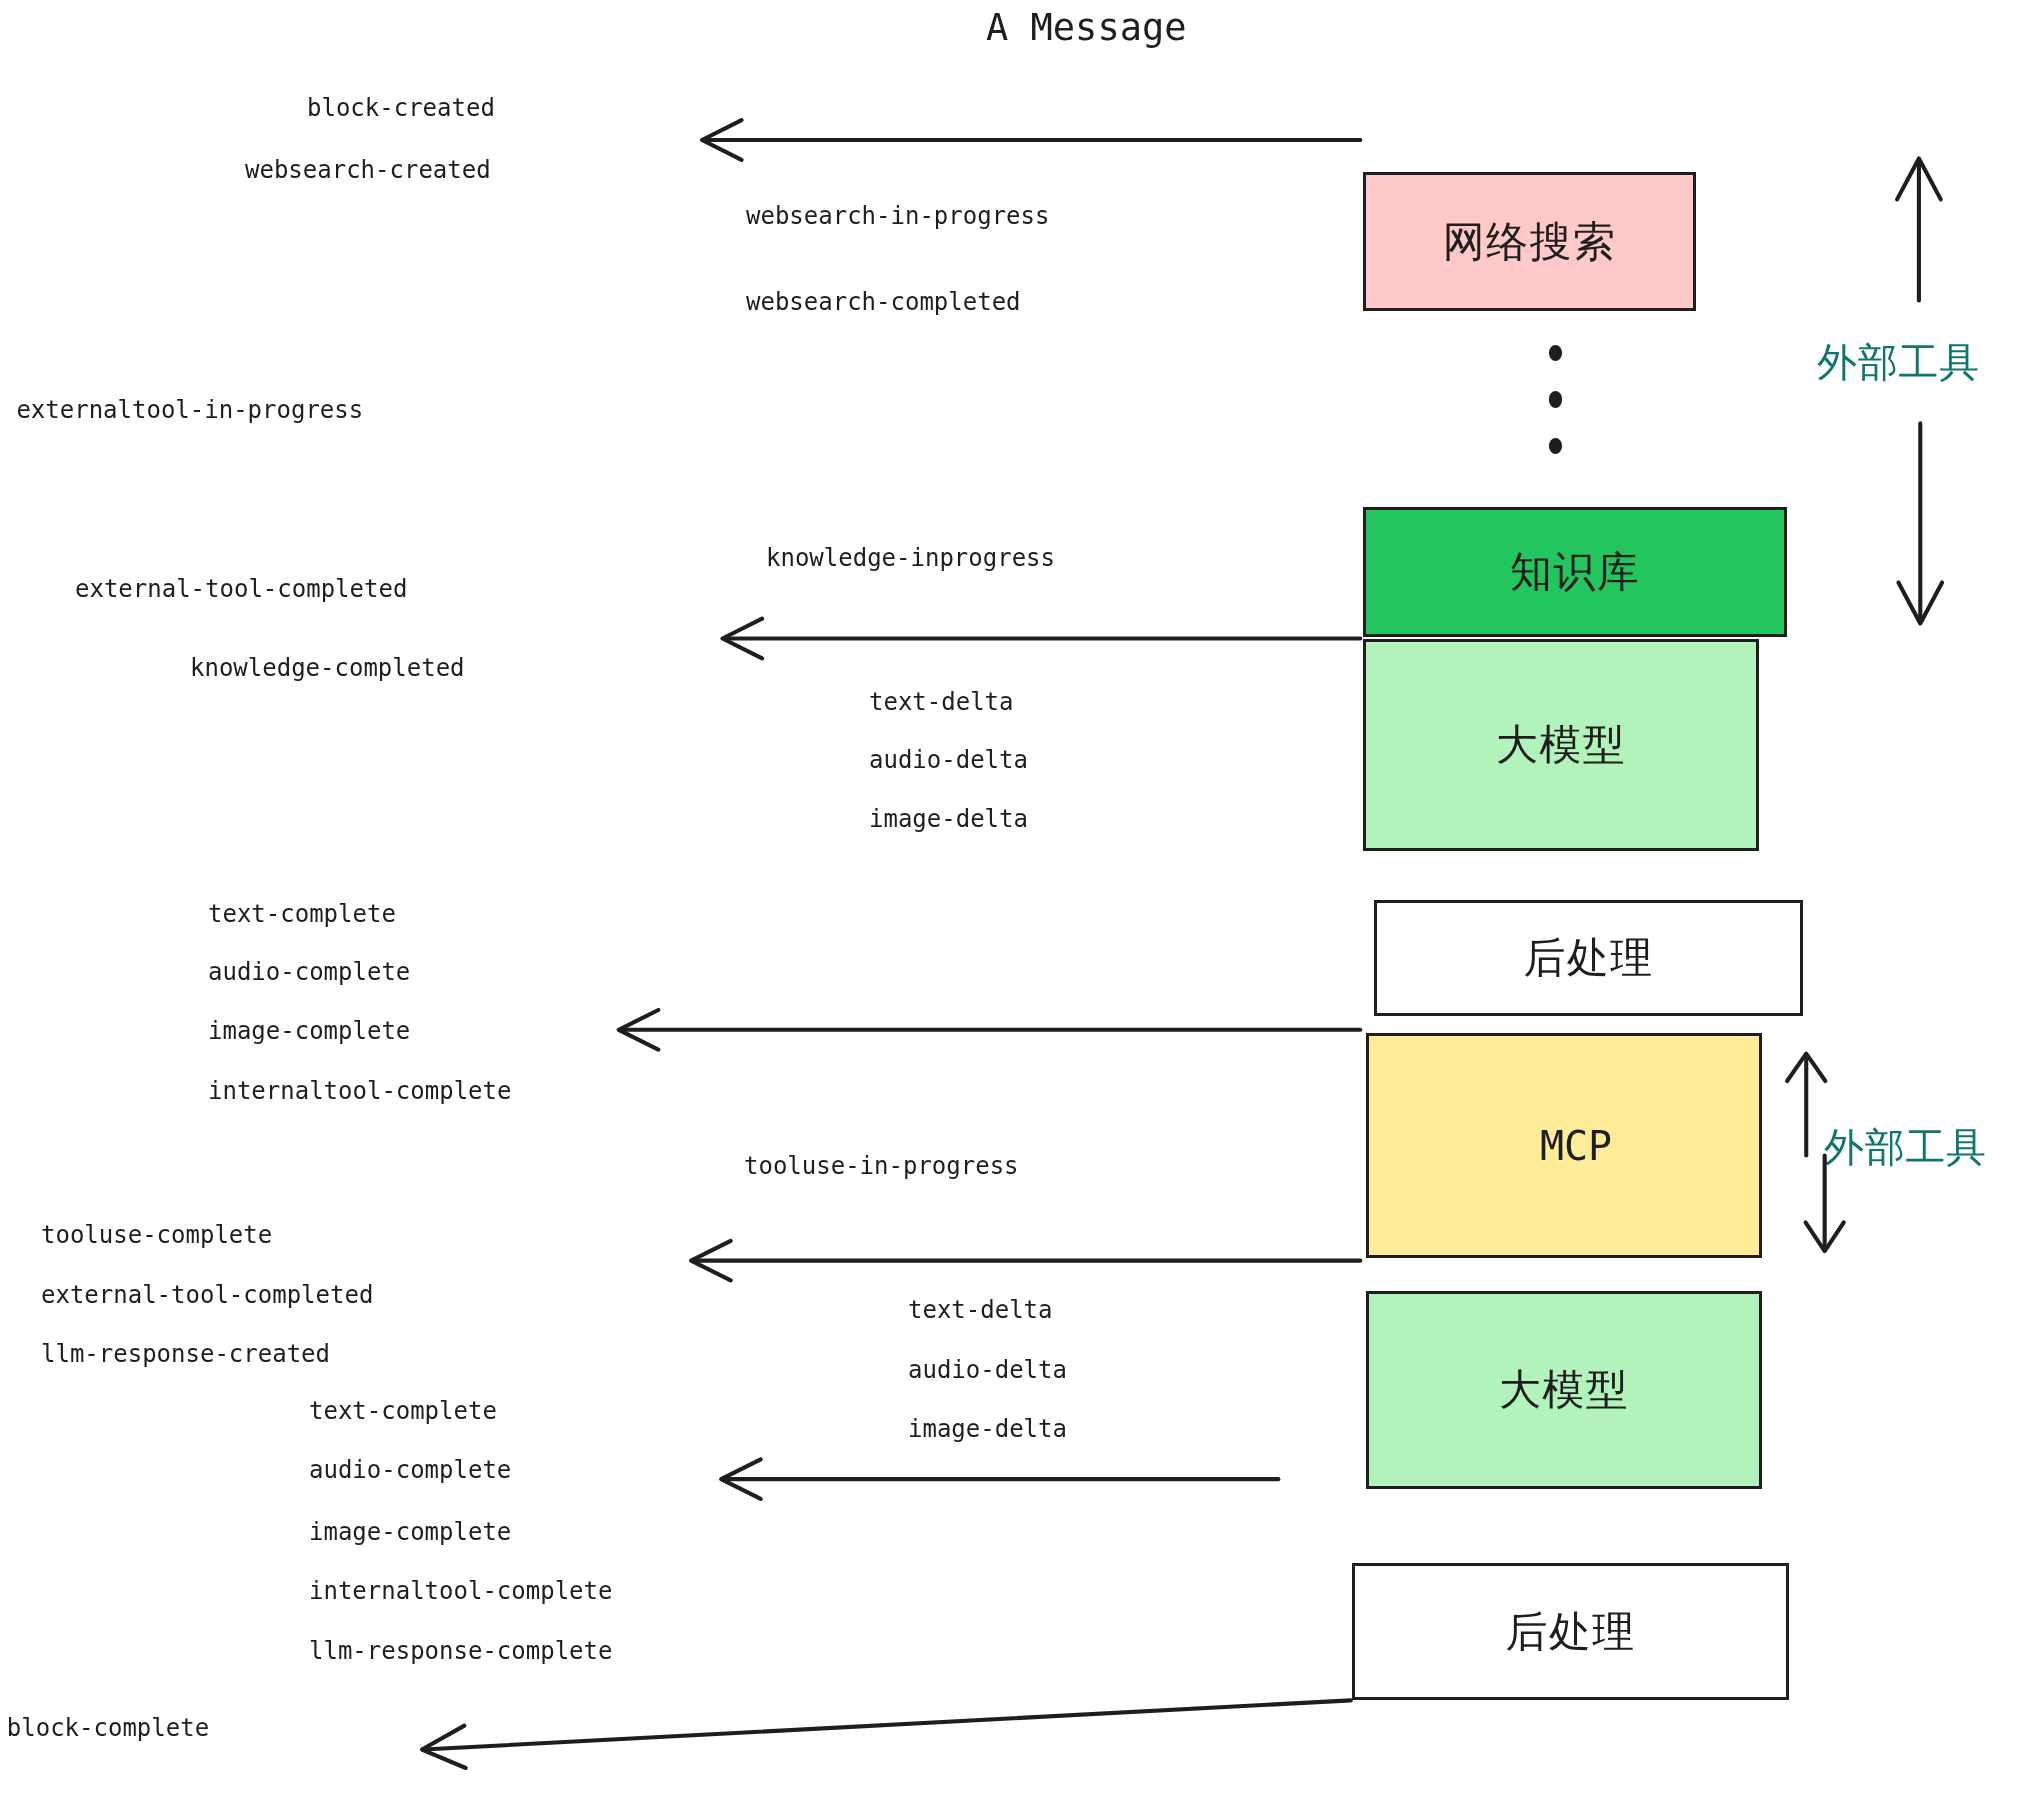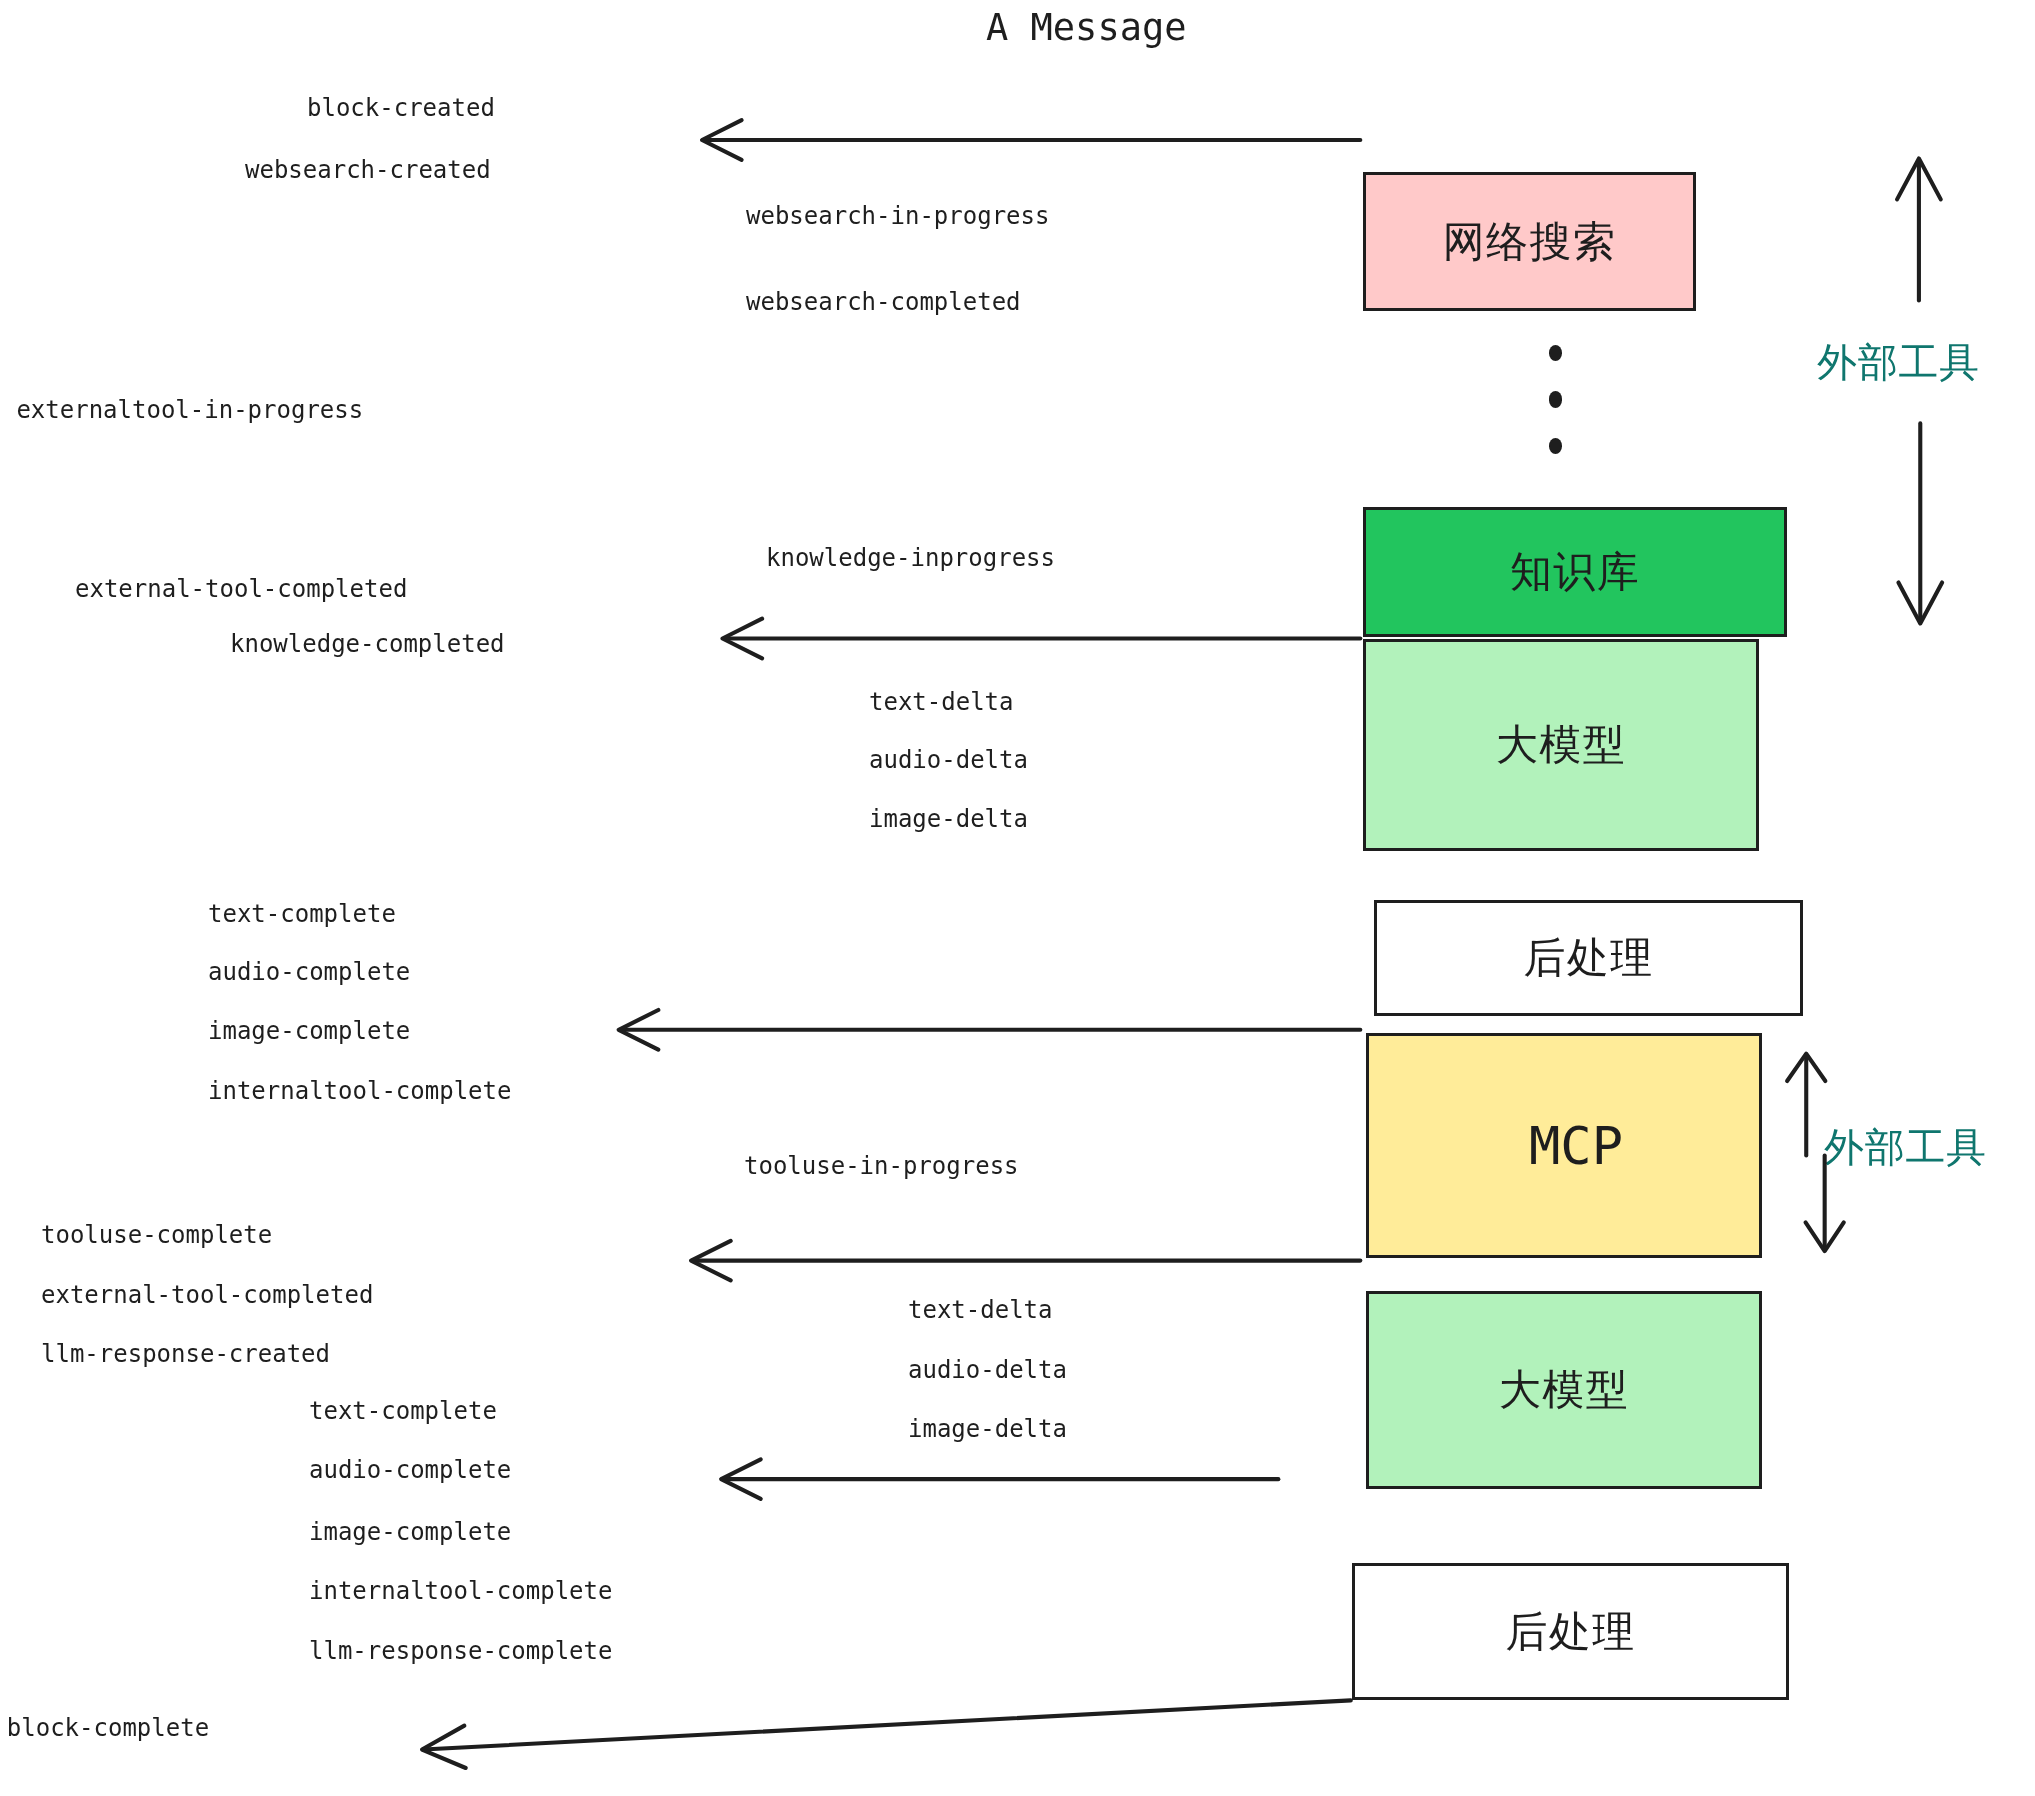--- a/index.html
+++ b/index.html
@@ -39,21 +39,21 @@
     display: flex;
     align-items: center;
     justify-content: center;
     font-family: "DejaVu Sans", "Liberation Sans", sans-serif;
     font-size: 42px;
     color: #1e1e1e;
     letter-spacing: 1.4px;
   }
   .box.mono-label {
     font-family: "DejaVu Sans Mono", "Liberation Mono", monospace;
-    font-size: 52px;
+    font-size: 40px;
     letter-spacing: 0px;
     padding-left: 24px;
   }
   .side-label {
     position: absolute;
     font-family: "DejaVu Sans", "Liberation Sans", sans-serif;
     font-size: 40px;
     white-space: nowrap;
     color: #0f766e;
     letter-spacing: 0.7px;
@@ -87,21 +87,21 @@
 
   <div class="title" style="left:986px; top:5.5px;text-align:right;">A Message</div>
 
   <div class="evt" style="left:307px;  top:96px;">block-created</div>
   <div class="evt" style="left:245px;  top:158px;">websearch-created</div>
   <div class="evt" style="left:746px; top:204px;">websearch-in-progress</div>
   <div class="evt" style="left:746px; top:290px;">websearch-completed</div>
   <div class="evt" style="left:16.4px;   top:398px;">externaltool-in-progress</div>
   <div class="evt" style="left:766px; top:546px;">knowledge-inprogress</div>
   <div class="evt" style="left:75px;  top:577px;">external-tool-completed</div>
-  <div class="evt" style="left:190px;  top:632px;margin-left:40px;">knowledge-completed</div>
+  <div class="evt" style="left:190px;  top:656px;">knowledge-completed</div>
 
   <div class="evt" style="left:869px; top:690px;">text-delta</div>
   <div class="evt" style="left:869px; top:748px;">audio-delta</div>
   <div class="evt" style="left:869px; top:807px;">image-delta</div>
 
   <div class="evt" style="left:208px;  top:902px;">text-complete</div>
   <div class="evt" style="left:208px;  top:960px;">audio-complete</div>
   <div class="evt" style="left:208px;  top:1019px;">image-complete</div>
   <div class="evt" style="left:208px;  top:1079px;">internaltool-complete</div>
   <div class="evt" style="left:744px; top:1154px;text-align:center;">tooluse-in-progress</div>

